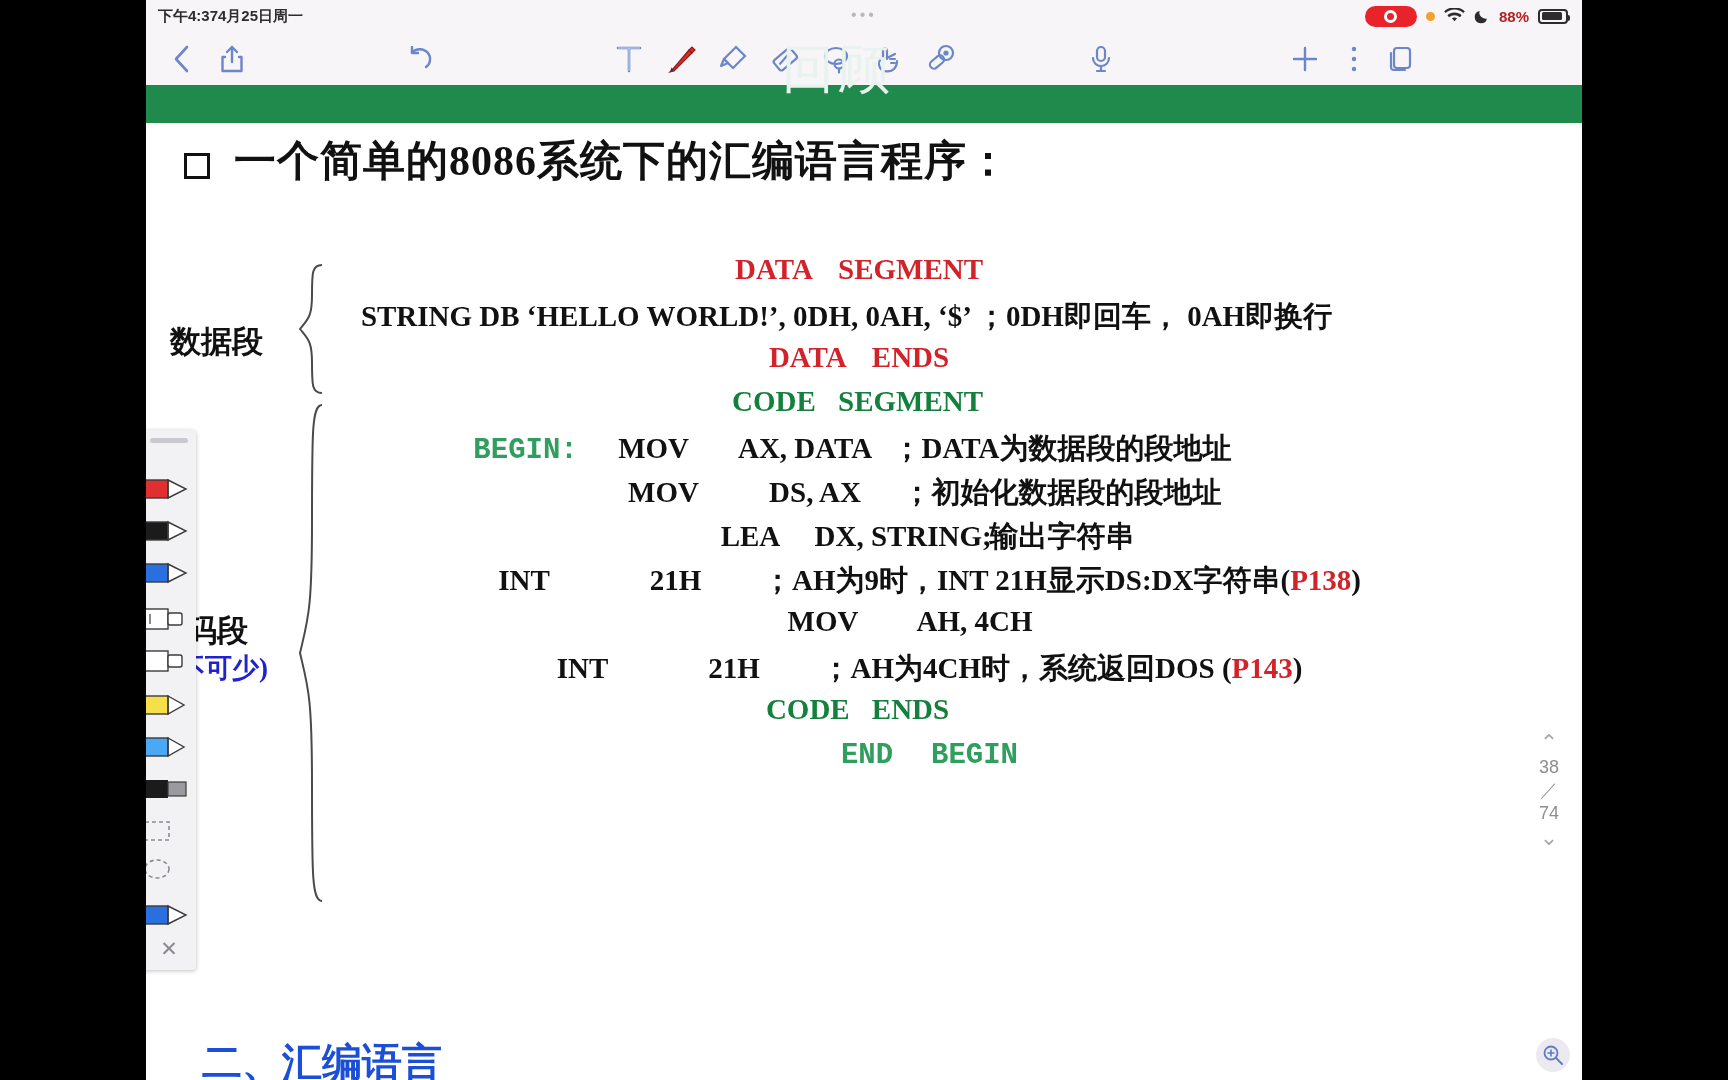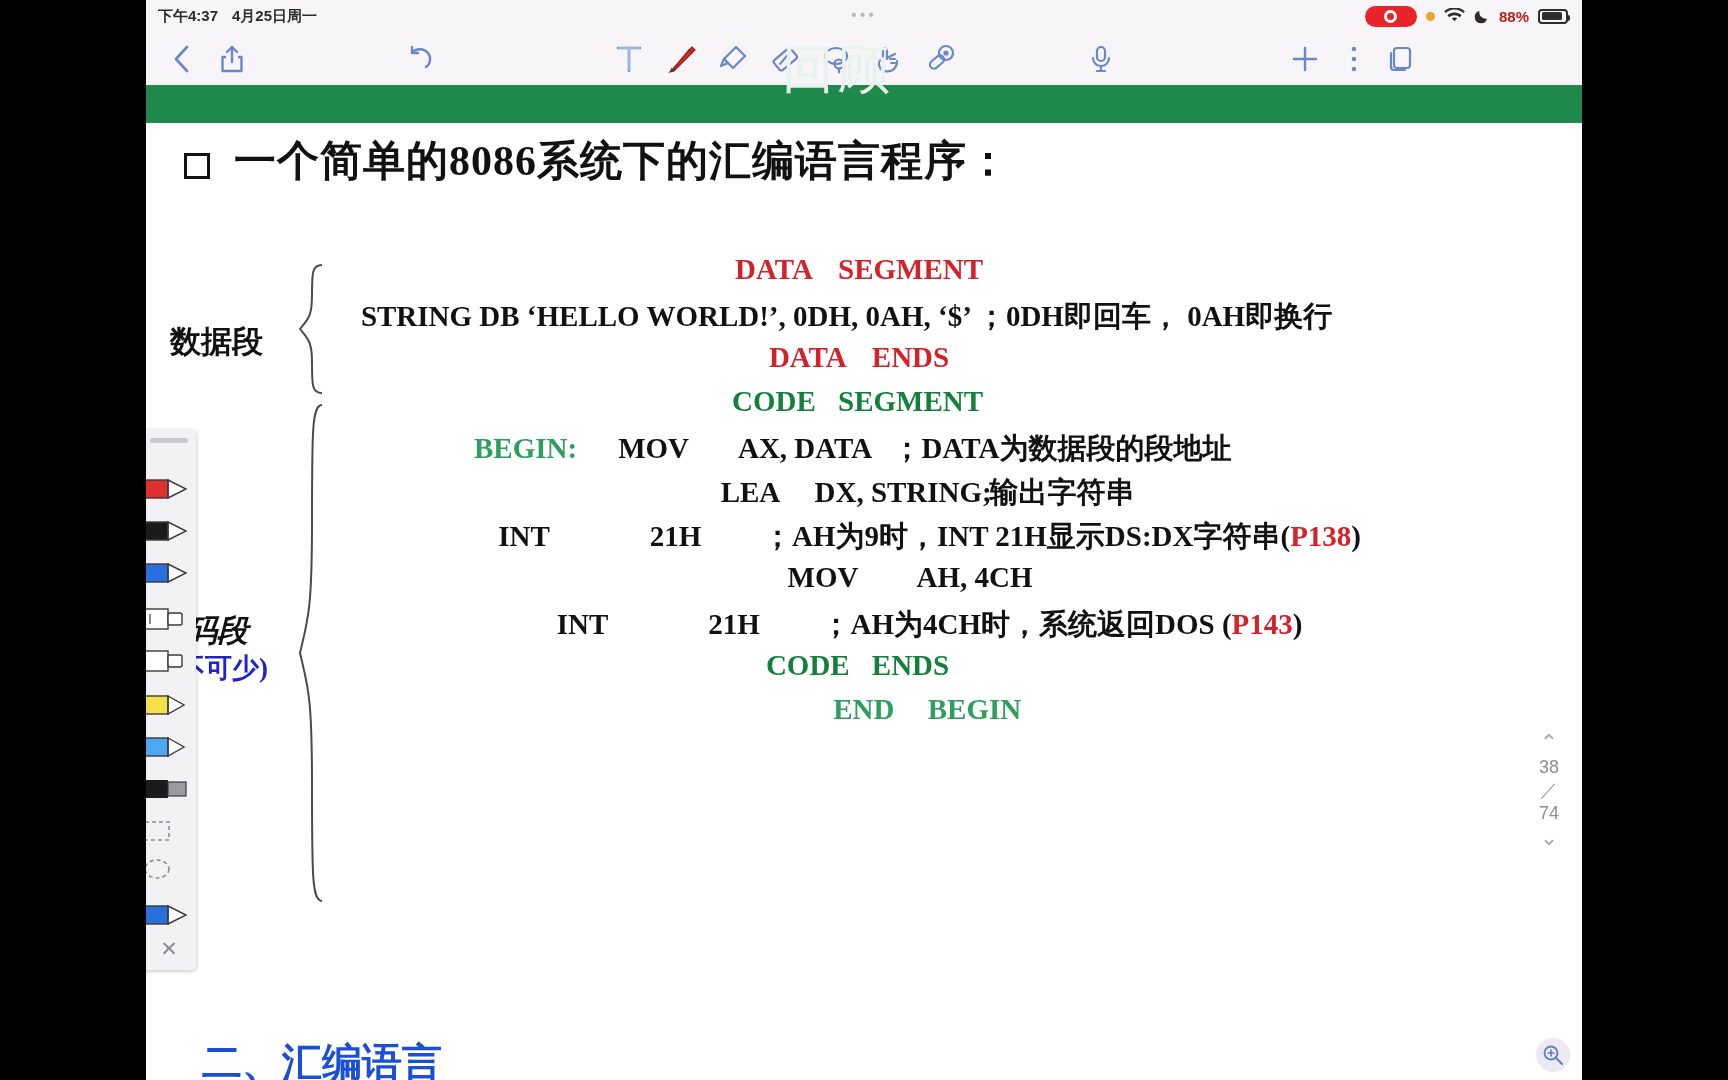--- a/index.html
+++ b/index.html
@@ -5,21 +5,21 @@
   html,body{margin:0;padding:0;background:#000;}
   body{width:1728px;height:1080px;font-family:"Liberation Sans",sans-serif;overflow:hidden;}
   .screen{position:relative;width:1728px;height:1080px;background:#000;}
 
   
   .device{position:absolute;left:146px;top:0;width:1436px;height:1080px;background:#ffffff;overflow:hidden;}
 
   
   .statusbar{position:absolute;left:0;top:0;width:1436px;height:32px;background:#f7f5f8;
     display:flex;align-items:center;}
-  .sb-left{position:absolute;left:12px;top:0;height:32px;display:flex;align-items:center;gap:14px;
+  .sb-left{position:absolute;left:12px;top:0;height:32px;display:flex;align-items:center;
     font-size:15px;font-weight:bold;color:#2c2c2e;font-family:"Liberation Sans",sans-serif;}
   .sb-center-dots{position:absolute;left:50%;top:9px;transform:translateX(-50%);
      letter-spacing:3px;color:#b9b9bd;font-size:16px;line-height:12px;}
   .sb-right{position:absolute;right:14px;top:0;height:32px;display:flex;align-items:center;gap:9px;}
   .rec-pill{width:52px;height:21px;border-radius:11px;background:#e8232a;display:flex;align-items:center;justify-content:center;}
   .rec-pill .ring{width:13px;height:13px;border-radius:50%;border:3px solid #fff;box-sizing:border-box;}
   .orange-dot{width:9px;height:9px;border-radius:50%;background:#f0a22e;}
   .batt-text{font-size:15px;font-weight:bold;color:#b91c1c;}
   .batt{width:30px;height:15px;border:2px solid #2c2c2e;border-radius:4px;position:relative;box-sizing:border-box;padding:1.5px;}
   .batt .fill{height:100%;width:88%;background:#2c2c2e;border-radius:1.5px;}
@@ -39,21 +39,21 @@
   .bullet-row{position:absolute;left:38px;top:48px;display:flex;align-items:center;gap:24px;}
   .bullet-sq{width:26px;height:26px;border:3px solid #111;box-sizing:border-box;margin-top:10px;}
   .bullet-text{font-family:"Liberation Serif",serif;font-weight:bold;font-size:42px;color:#111;letter-spacing:1px;white-space:nowrap;}
 
   
   .code{position:absolute;left:186px;top:168px;font-family:"Liberation Serif",serif;
       font-weight:bold;font-size:29px;color:#111;}
   .cline{position:relative;height:44px;white-space:nowrap;text-align:center;}
   .c-red{color:#d2232a;}
   .c-blue{color:#15803d;}
-  .c-green{color:#2f9e5e;}
+  .c-green{color:#2f9e5e;font-family:Liberation Mono, monospace;}
   .col-a{display:inline-block;width:128px;}
   .col-lbl{display:inline-block;width:128px;}
   .col-op{display:inline-block;width:128px;}
   .col-arg{display:inline-block;width:175px;}
   .ind{display:inline-block;width:128px;}
 
   
   .brace{position:absolute;font-family:"Liberation Serif",serif;color:#333;font-weight:300;}
   .sidelabel{position:absolute;font-family:"Liberation Serif",serif;font-weight:bold;
       font-size:31px;color:#111;white-space:nowrap;}
@@ -215,38 +215,41 @@
     </div>
 
     <svg class="brace" style="left:150px;top:178px;" width="34" height="132">
       <path d="M26 2c-10 0-10 8-10 30 0 22-4 24-12 34 8 10 12 12 12 34 0 22 0 30 10 30" fill="none" stroke="#4a4a4a" stroke-width="2"></path>
     </svg>
     <svg class="brace" style="left:150px;top:318px;" width="34" height="500">
       <path d="M26 2c-10 0-10 26-10 116 0 90-4 98-12 132 8 34 12 42 12 132 0 90 0 116 10 116" fill="none" stroke="#4a4a4a" stroke-width="2"></path>
     </svg>
 
     <div class="sidelabel" style="left:24px;top:236px;">数据段</div>
-    <div class="sidelabel" style="left:40px;top:525px;font-style:italic;">码段</div>
+    <div class="sidelabel" style="left:40px;top:525px;">码段</div>
     <div class="sidelabel blue" style="left:32px;top:565px;font-size:27px;">不可少)</div>
 
     <div class="code">
       <div class="cline">
         <span class="col-a c-red">DATA</span><span class="c-red">SEGMENT</span>
       </div>
       <div class="cline">
         <span>STRING DB  ‘HELLO WORLD!’, 0DH, 0AH, ‘$’ ；0DH即回车， 0AH即换行</span>
       </div>
       <div class="cline">
         <span class="col-a c-red">DATA</span><span class="c-red">ENDS</span>
       </div>
       <div class="cline">
         <span class="col-a c-blue">CODE</span><span class="c-blue">SEGMENT</span>
       </div>
       <div class="cline">
         <span class="col-lbl c-green">BEGIN:</span><span class="col-op">MOV</span><span class="col-arg">AX, DATA</span><span>；DATA为数据段的段地址</span>
+      </div>
+      <div class="cline">
+        <span class="col-lbl"></span><span class="col-op">MOV</span><span class="col-arg">DS, AX</span><span>；初始化数据段的段地址</span>
       </div>
       <div class="cline">
         <span class="col-lbl"></span><span class="col-op">LEA</span><span class="col-arg">DX, STRING;</span><span>输出字符串</span>
       </div>
       <div class="cline">
         <span class="col-lbl"></span><span class="col-op">INT</span><span class="col-arg">21H</span><span>；AH为9时，INT 21H显示DS:DX字符串(</span><span class="c-red">P138</span><span>)</span>
       </div>
       <div class="cline">
         <span class="col-lbl"></span><span class="col-op">MOV</span><span class="col-arg">AH, 4CH</span>
       </div>

